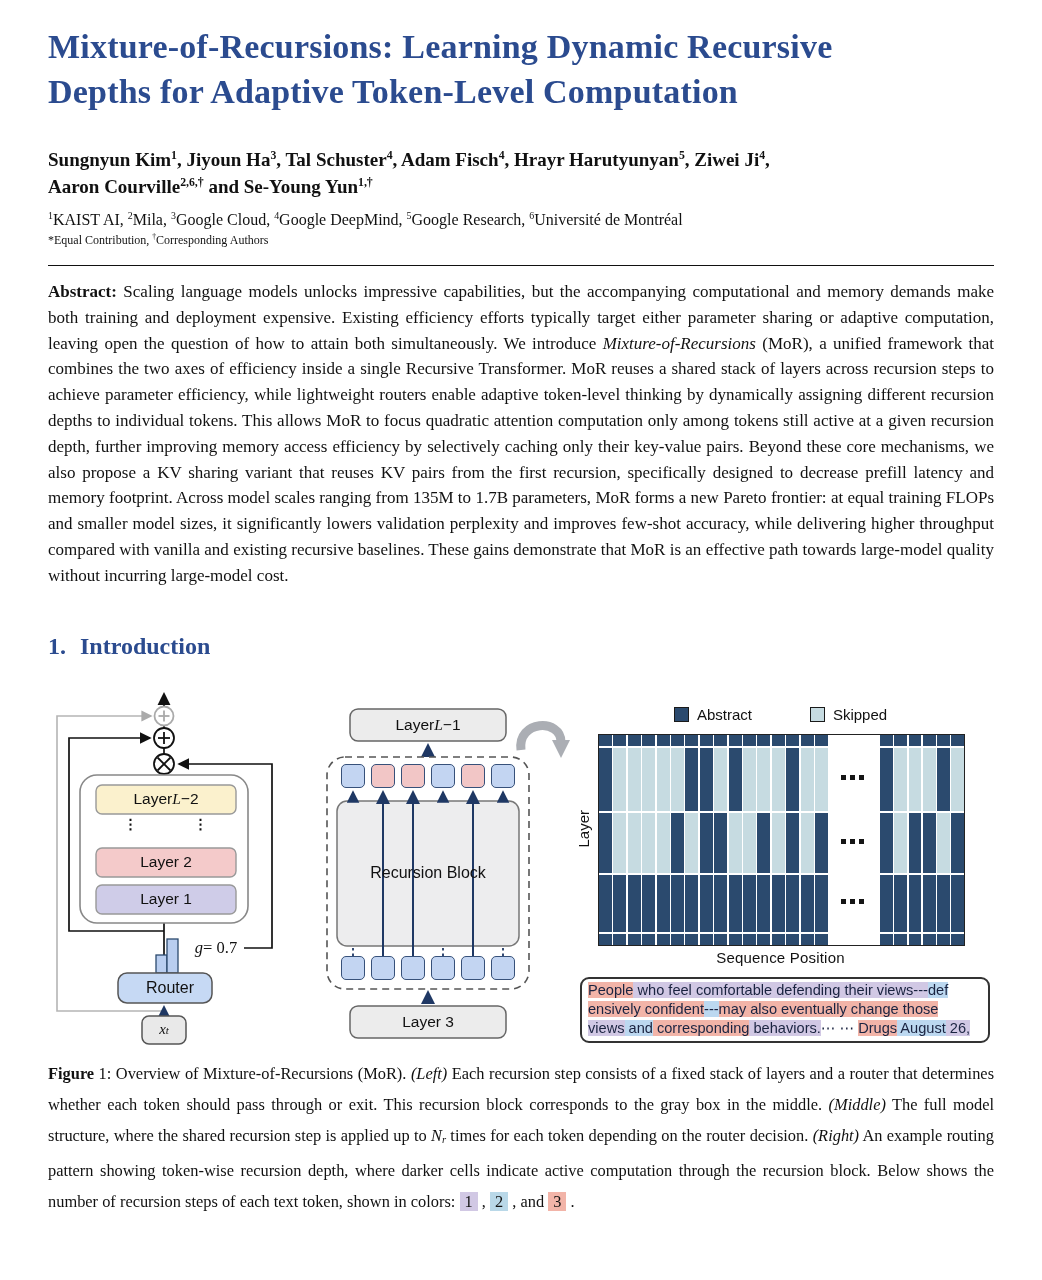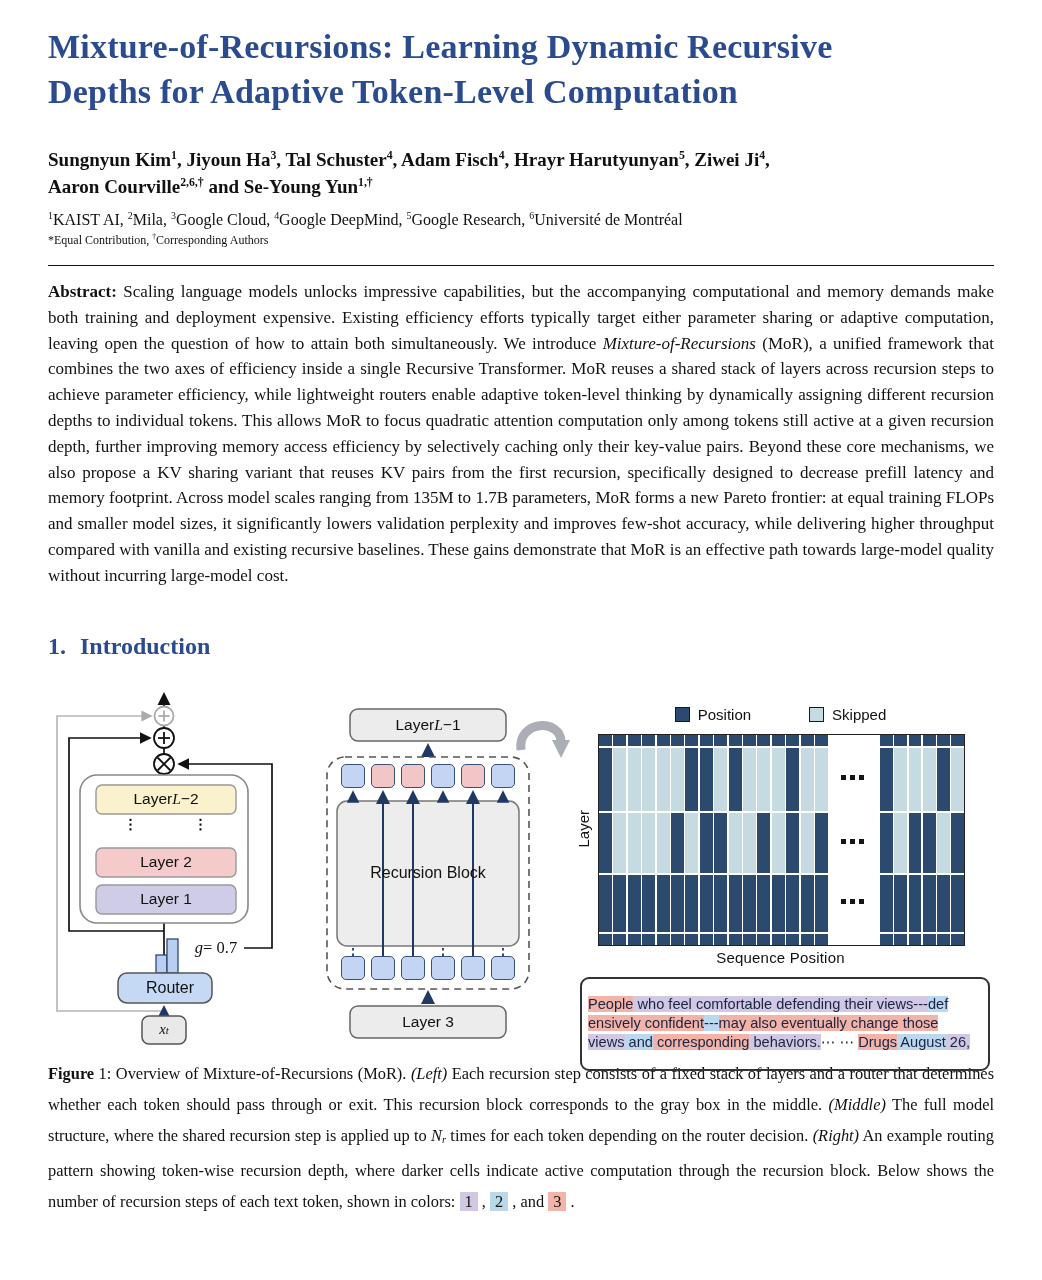--- a/index.html
+++ b/index.html
@@ -44,21 +44,21 @@
   .hm-row:first-child{margin-top:0;}
   .hm-sec{display:flex;gap:1.5px;}
   .hm-gap{background:#fff;}
   .hm-cell{flex:1;}
   .hm-dots{position:absolute;display:flex;gap:4px;}
   .hm-dots div{width:5px;height:5px;background:#151515;}
   .ylabel{position:absolute;left:-12px;top:138px;width:30px;font-family:"Liberation Sans",sans-serif;font-size:15px;transform:rotate(-90deg);white-space:nowrap;}
   .xlabel{position:absolute;left:18px;top:263px;width:365px;text-align:center;font-family:"Liberation Sans",sans-serif;font-size:15px;font-weight:bold;letter-spacing:.2px;}
   .xlabel, .legend{font-weight:normal;}
 
-  #tokenbox{position:absolute;left:0;top:291px;width:394px;border:2px solid #333;border-radius:9px;padding:16px 6px;font-family:"Liberation Sans",sans-serif;font-size:14.6px;line-height:19.4px;color:#1a2340;}
+  #tokenbox{position:absolute;left:0;top:291px;width:394px;border:2px solid #333;border-radius:9px;padding:2px 6px;font-family:"Liberation Sans",sans-serif;font-size:14.6px;line-height:19.4px;color:#1a2340;}
   .tok{white-space:pre-wrap;}
   .tok.c0{background:transparent;}
   .tok.c1{background:#d1c8e4;}
   .tok.c2{background:#bcd8f0;}
   .tok.c3{background:#f2b4a8;}
 
   .caption{margin-top:14px;font-size:16.4px;line-height:31px;text-align:justify;}
 
   .vdots{position:absolute;left:52px;top:130px;width:140px;display:flex;justify-content:space-around;font-size:14px;font-weight:bold;letter-spacing:1px;}
 </style>
@@ -208,21 +208,21 @@
           <span>−1</span>
       </div>
       <div class="fig-label" style="left:12px;top:115px;width:182px;height:145px;font-size:16px;">Recursion Block</div>
       <div class="fig-label" style="left:25px;top:320px;width:156px;height:32px;font-size:15.5px;">Layer 3</div>
     </div>
 
     <div class="right-diagram">
       <div class="legend">
         <div class="legend-item">
           <div class="legend-swatch" id="sw-computed" style="background: rgb(43, 74, 110);"></div>
-          <span>Position</span>
+          <span>Abstract</span>
         </div>
         <div class="legend-item">
           <div class="legend-swatch" id="sw-skipped" style="background: rgb(198, 219, 225);"></div>
           <span>Skipped</span>
         </div>
       </div>
       <div id="heatmap">
           <div class="hm-row" style="height: 11px;">
             <div class="hm-sec" style="width: 229px;">
               <div class="hm-cell" style="background: rgb(43, 74, 110);"></div>

